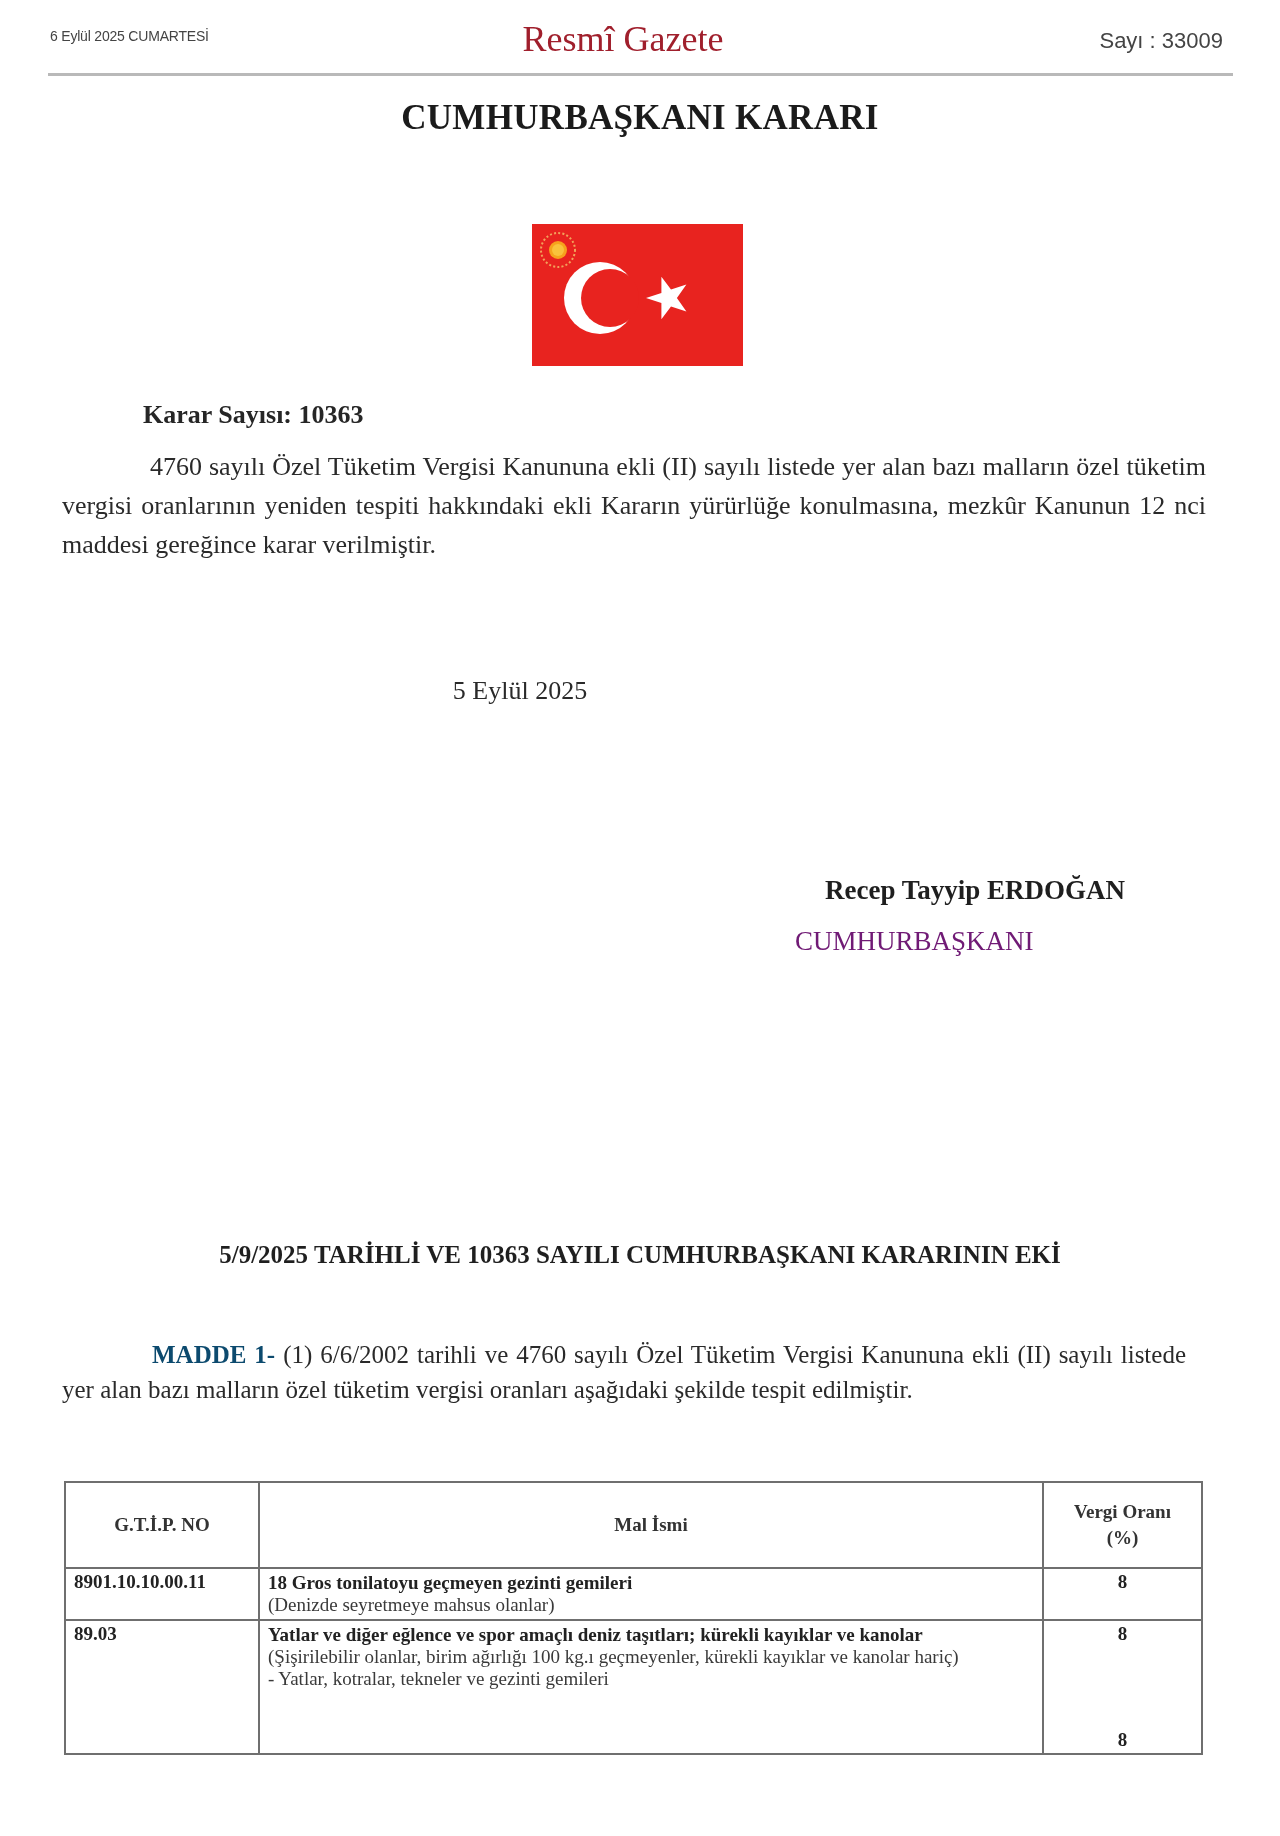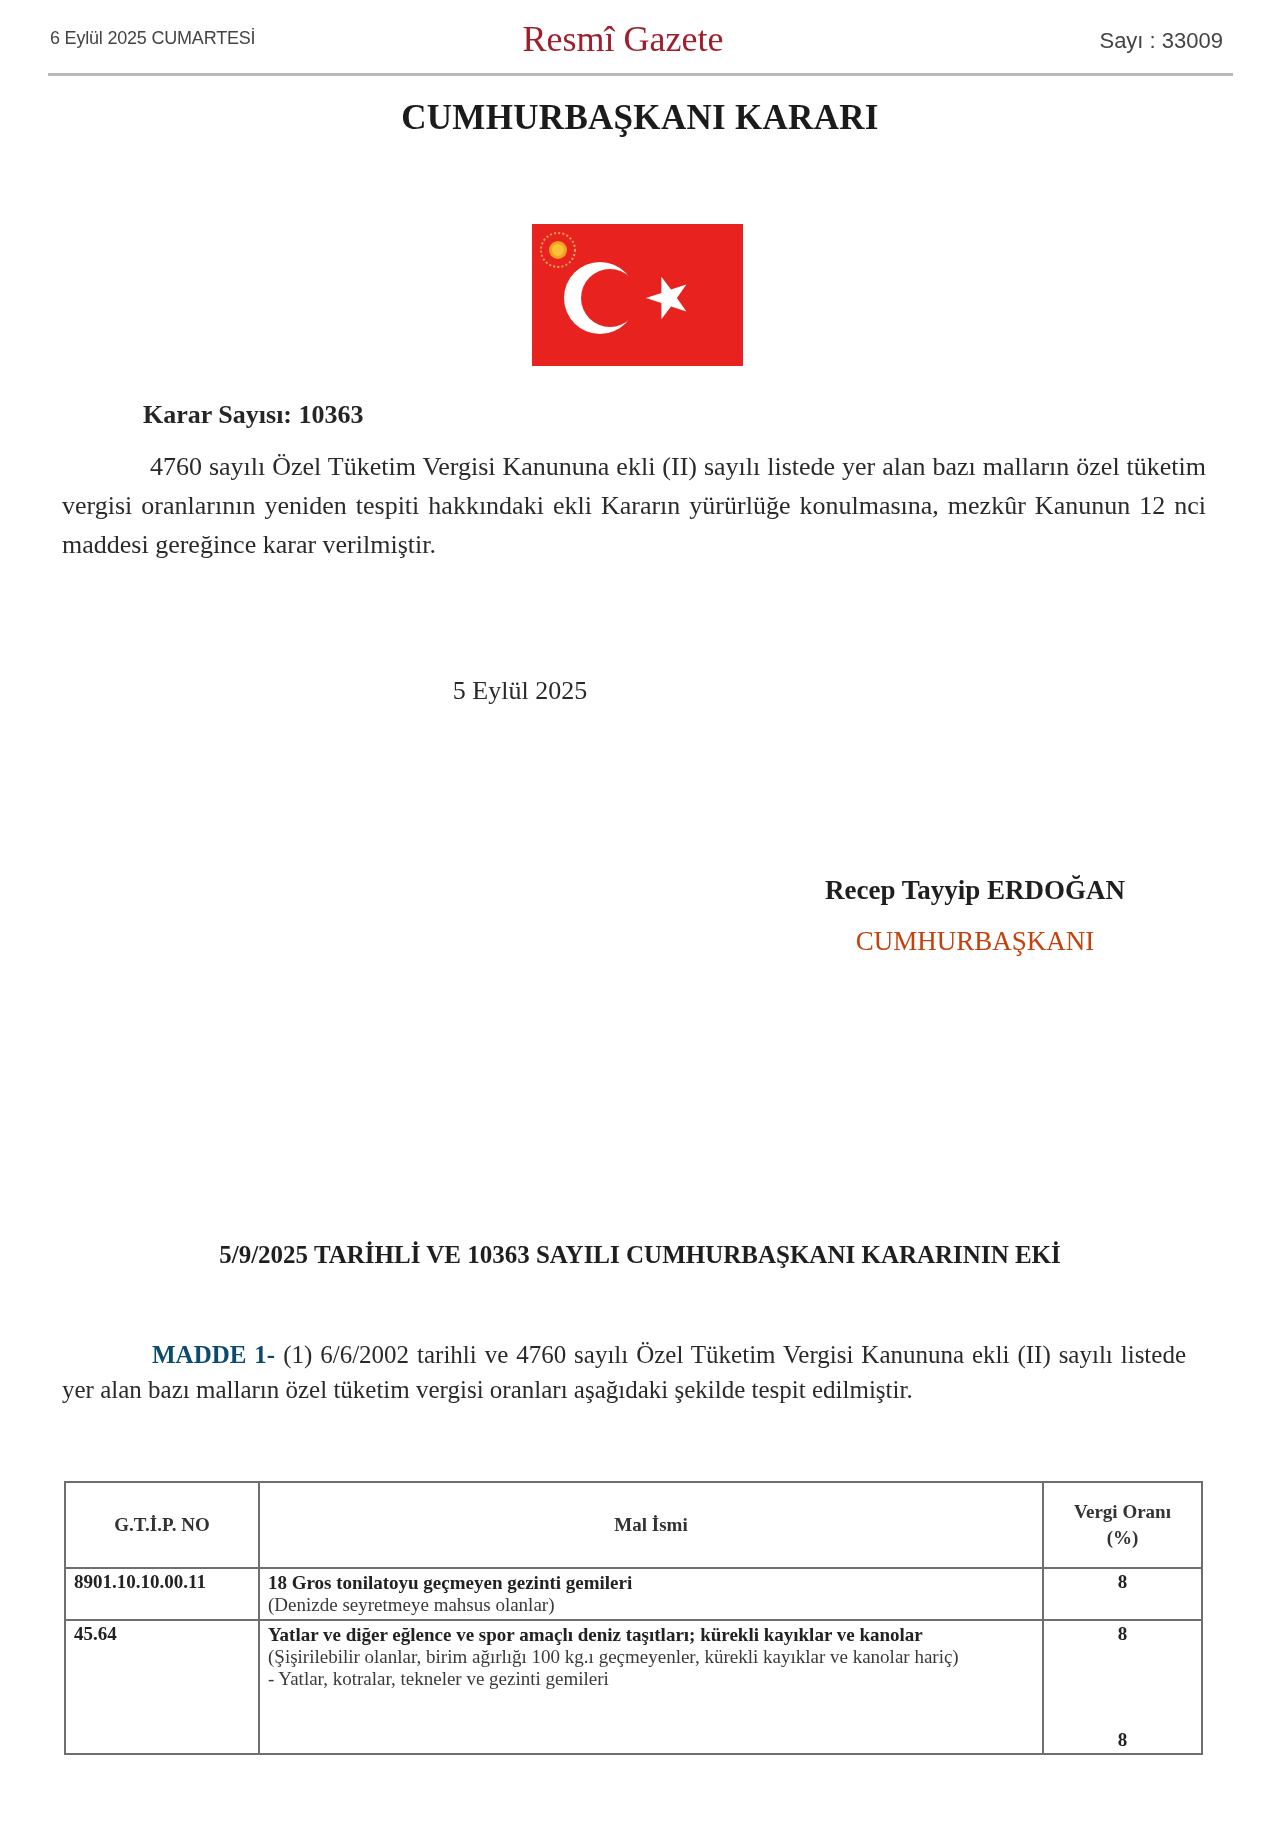--- a/index.html
+++ b/index.html
@@ -2,39 +2,39 @@
 <html><head>
 <meta charset="utf-8">
 <style>
   html, body { margin: 0; padding: 0; background: #ffffff; }
   body { width: 1280px; height: 1836px; position: relative; overflow: hidden; color: #1f1f1f; }
   .abs { position: absolute; }
   .sans { font-family: "Liberation Sans", "DejaVu Sans", sans-serif; }
   .serif { font-family: "Liberation Serif", "DejaVu Serif", serif; }
 
   
-  .mast-left { left: 50px; top: 28px; font-size: 18px; color: #444; letter-spacing: -0.2px; }
+  .mast-left { left: 50px; top: 28px; font-size: 14px; color: #444; letter-spacing: -0.2px; }
   .mast-center { left: 0; width: 1236px; top: 18px; text-align: center; font-size: 36px; color: #a01f2c; }
   .mast-center span { display: inline-block; margin-left: 10px; }
   .mast-right { right: 57px; top: 28px; font-size: 22px; color: #444; }
   .mast-rule { left: 48px; top: 73px; width: 1185px; height: 3px; background: #b9b9b9; }
 
   .doc-title { left: 0; width: 1280px; top: 98px; text-align: center; font-size: 35px; font-weight: bold; color: #1b1b1b; letter-spacing: 0.3px; }
 
   
   .flag { left: 532px; top: 224px; width: 211px; height: 142px; }
 
   .decision-no { left: 143px; top: 400px; font-size: 26px; font-weight: bold; color: #262626; }
   .para { left: 62px; width: 1144px; font-size: 26px; line-height: 39px; text-align: justify; color: #2a2a2a; }
   .para .indent { display: inline-block; width: 88px; }
   .p1 { top: 447px; }
 
   .date { left: 0; width: 1040px; text-align: center; top: 676px; font-size: 26px; color: #2a2a2a; }
   .signer { left: 795px; width: 360px; text-align: center; top: 875px; font-size: 27px; font-weight: bold; color: #1f1f1f; }
-  .signer-title { left: 795px; width: 360px; text-align: center; top: 926px; font-size: 27px; color: #c2410c; }
+  .signer-title { left: 795px; width: 360px; text-align: left; top: 926px; font-size: 27px; color: #701a75; }
 
   .annex-title { left: 0; width: 1280px; text-align: center; top: 1238px; font-size: 25px; font-weight: bold; color: #1f1f1f; line-height: 34px; }
   .annex-title .u { text-decoration: underline; }
 
   .p2 { top: 1337px; left: 62px; width: 1124px; line-height: 35px; font-size: 25px; }
   .p2 .indent { width: 90px; }
   .p2 b { color: #0c4a6e; }
 
   
   table.rates { position: absolute; left: 64px; top: 1481px; width: 1139px; border-collapse: collapse; font-family: "Liberation Serif", "DejaVu Serif", serif; color: #222; }
@@ -111,21 +111,21 @@
       <td class="c1 code">8901.10.10.00.11</td>
       <td class="c2">
         <span class="name-main">18 Gros tonilatoyu geçmeyen gezinti gemileri</span>
         <span class="name-sub">(Denizde seyretmeye mahsus olanlar)</span>
       </td>
       <td class="c3">
         <span class="rate">8</span>
       </td>
     </tr>
     <tr class="row3">
-      <td class="c1 code">45.64</td>
+      <td class="c1 code">89.03</td>
       <td class="c2">
         <span class="name-main">Yatlar ve diğer eğlence ve spor amaçlı deniz taşıtları; kürekli kayıklar ve kanolar</span>
         <span class="name-sub">(Şişirilebilir olanlar, birim ağırlığı 100 kg.ı geçmeyenler, kürekli kayıklar ve kanolar hariç)</span>
         <span class="name-sub">- Yatlar, kotralar, tekneler ve gezinti gemileri</span>
       </td>
       <td class="c3">
         <span class="rate">8</span>
         <span class="rate rate-bottom">8</span>
       </td>
     </tr>

